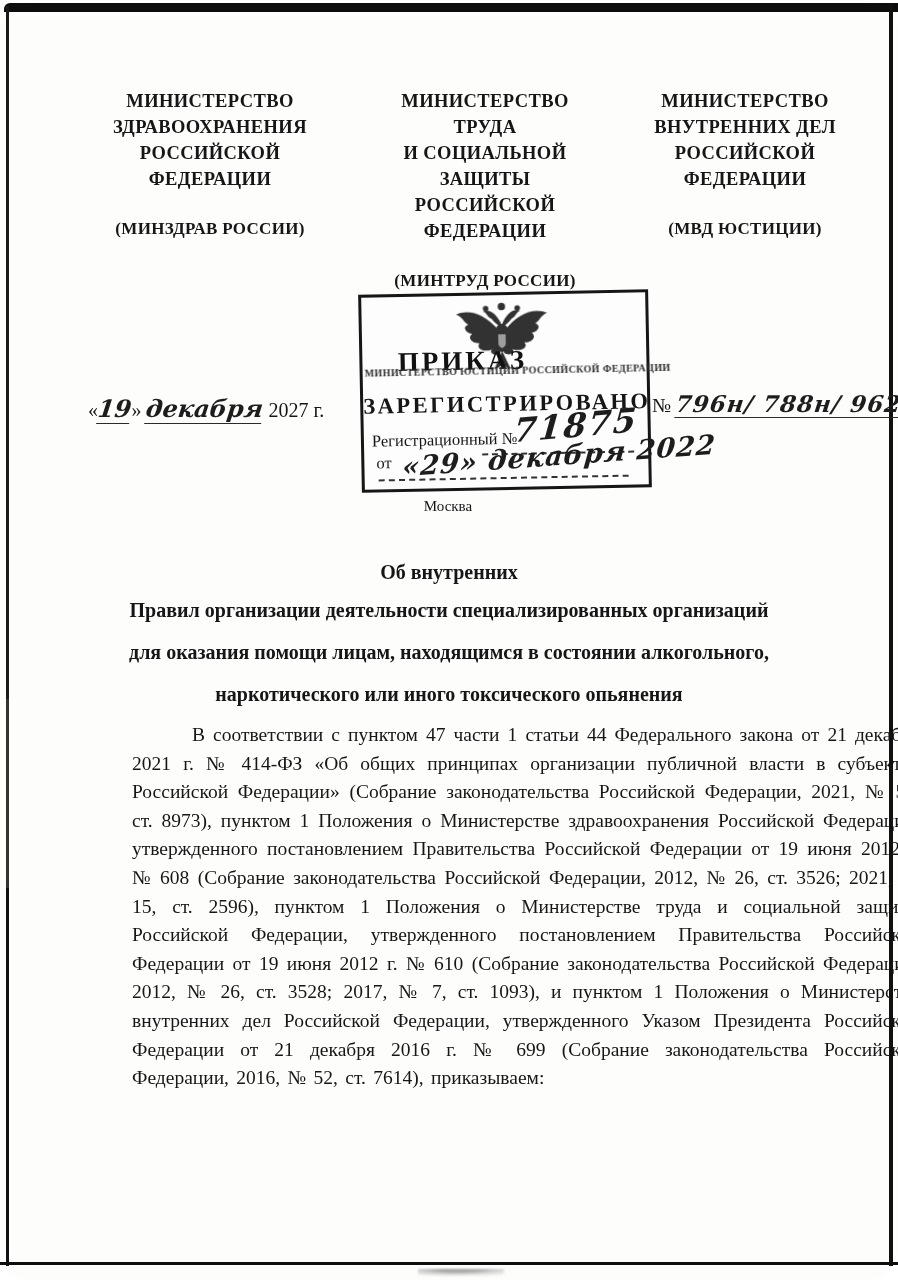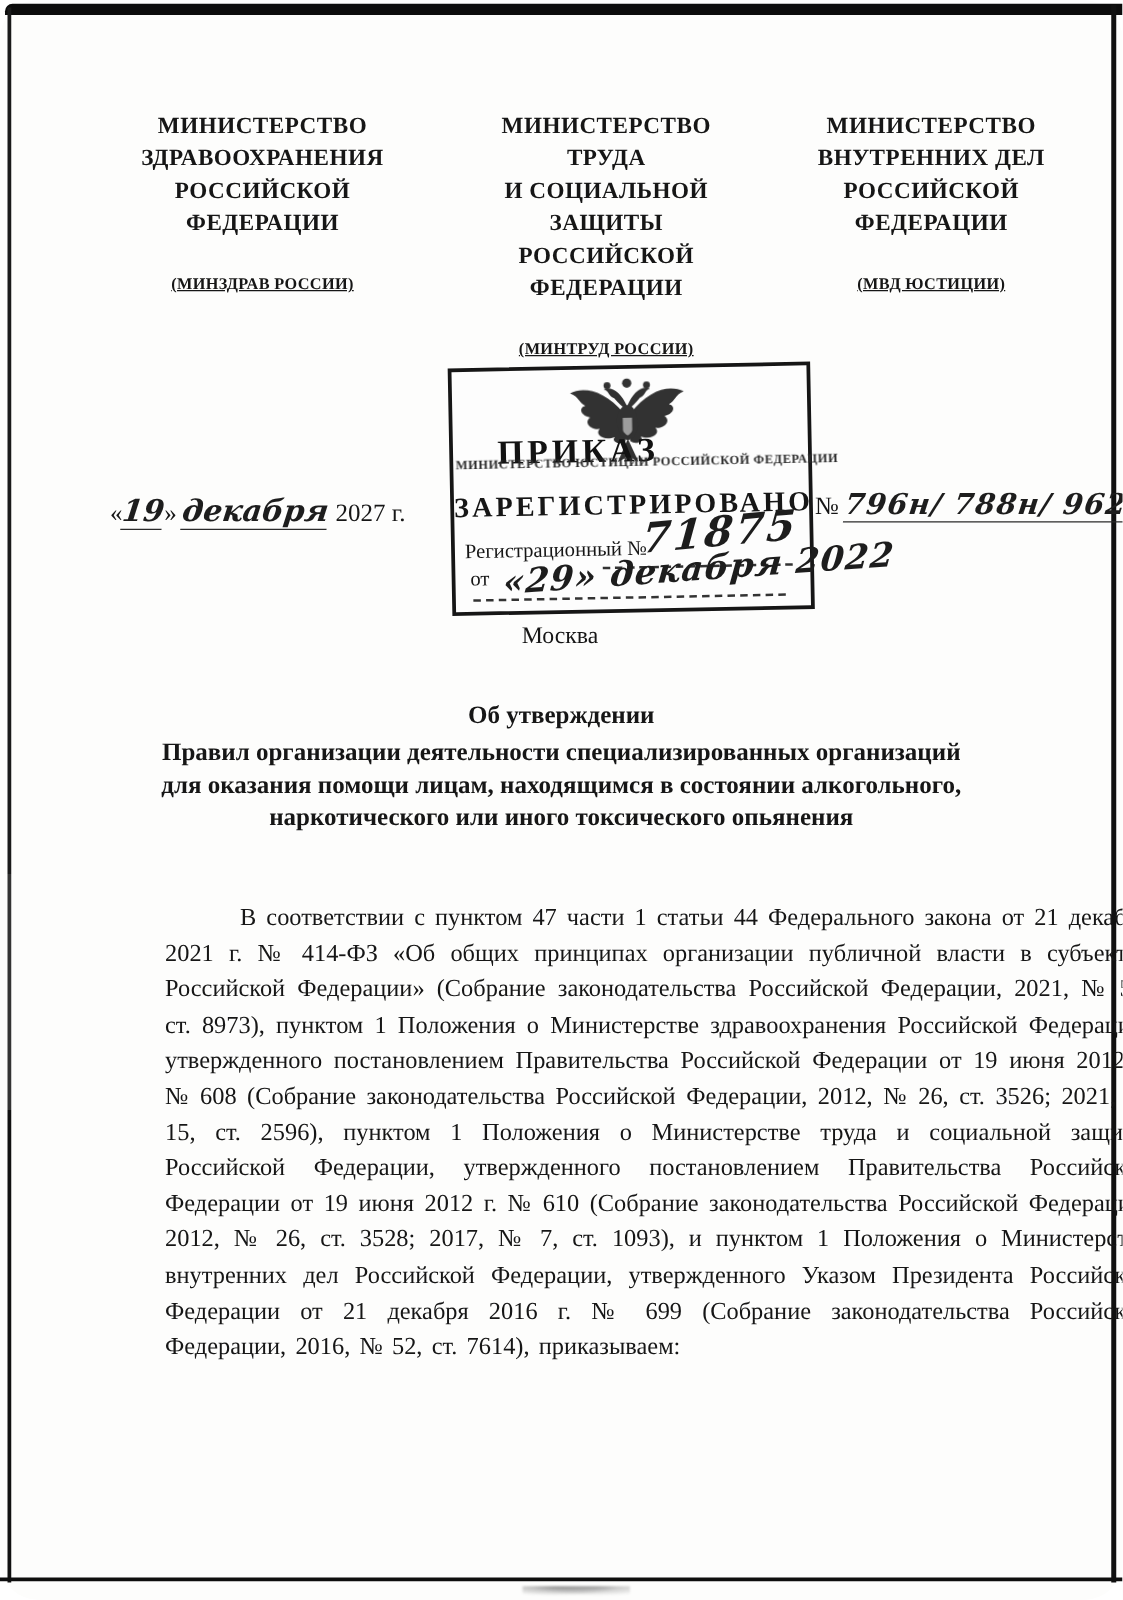--- a/index.html
+++ b/index.html
@@ -22,21 +22,21 @@
                radial-gradient(ellipse at 70% 0%, rgba(40,40,40,.35), transparent 60%);
     filter:blur(1px); }
 
   
   .ministries { position:absolute; left:60px; top:88px; width:820px; display:flex; }
   .ministry { text-align:center; font-weight:bold; }
   .ministry.c1 { width:300px; }
   .ministry.c2 { width:250px; }
   .ministry.c3 { width:270px; }
   .ministry-name { white-space:pre-line; font-size:18.5px; line-height:26px; letter-spacing:.4px; }
-  .ministry-short { margin-top:27px; font-size:13px; letter-spacing:.3px;text-decoration:underline; }
+  .ministry-short { margin-top:27px; font-size:17px; letter-spacing:.3px; }
 
   
   .date-left { position:absolute; left:88px; top:394px; font-size:20px; white-space:nowrap; }
   .number-right { position:absolute; left:652px; top:390px; font-size:20px; white-space:nowrap; }
   .hand {
     display:inline-block;
     font-family:"DejaVu Serif", serif;
     font-style:italic; font-weight:700;
     transform:skewX(-7deg);
     color:#1d1d1d;
@@ -72,26 +72,26 @@
     transform:rotate(-4deg) skewX(-10deg); letter-spacing:2px;
   }
   .stamp .reg-underline { position:absolute; left:118px; top:158px; width:152px; border-bottom:2px dashed #333; }
   .stamp .date-line { position:absolute; left:12px; top:156px; font-size:16.5px; white-space:nowrap; }
   .stamp .date-value {
     position:absolute; left:38px; top:146px; font-size:27px;
     transform:rotate(-3deg) skewX(-9deg); letter-spacing:1px; white-space:nowrap;
   }
   .stamp .date-underline { position:absolute; left:14px; top:182px; width:250px; border-bottom:2px dashed #333; }
 
-  .city { position:absolute; left:348px; top:498px; width:200px; text-align:center; font-size:19px; }
+  .city { position:absolute; left:348px; top:498px; width:200px; text-align:center; font-size:15px; }
 
   
   .title-block { position:absolute; left:69px; top:556px; width:760px; text-align:center; font-weight:bold; }
   .title-line1 { font-size:20px; line-height:33px; }
-  .title-rest  { font-size:20px; line-height:26px; white-space:pre-line; }
+  .title-rest  { font-size:20px; line-height:42px; white-space:pre-line; }
 
   
   .body-text { position:absolute; left:88px; top:721px; width:788px;margin-left:44px; }
   .body-text p {
     margin:0; font-size:19.5px; line-height:28.6px;
     text-align:justify; text-indent:60px;
     word-spacing:2.5px;
   }
 </style>
 </head>
@@ -164,21 +164,21 @@
     <div class="reg-value hand">71875</div>
     <div class="reg-underline"></div>
     <div class="date-line">от</div>
     <div class="date-value hand">«29» декабря 2022</div>
     <div class="date-underline"></div>
   </div>
 
   <div class="city">Москва</div>
 
   <div class="title-block">
-    <div class="title-line1">Об утверждении</div>
+    <div class="title-line1">Об внутренних</div>
     <div class="title-rest">Правил организации деятельности специализированных организаций
 для оказания помощи лицам, находящимся в состоянии алкогольного,
 наркотического или иного токсического опьянения</div>
   </div>
 
   <div class="body-text">
     <p>В соответствии с пунктом 47 части 1 статьи 44 Федерального закона от 21 декабря 2021 г. № 414-ФЗ «Об общих принципах организации публичной власти в субъектах Российской Федерации» (Собрание законодательства Российской Федерации, 2021, № 52, ст. 8973), пунктом 1 Положения о Министерстве здравоохранения Российской Федерации, утвержденного постановлением Правительства Российской Федерации от 19 июня 2012 г. № 608 (Собрание законодательства Российской Федерации, 2012, № 26, ст. 3526; 2021, № 15, ст. 2596), пунктом 1 Положения о Министерстве труда и социальной защиты Российской Федерации, утвержденного постановлением Правительства Российской Федерации от 19 июня 2012 г. № 610 (Собрание законодательства Российской Федерации, 2012, № 26, ст. 3528; 2017, № 7, ст. 1093), и пунктом 1 Положения о Министерстве внутренних дел Российской Федерации, утвержденного Указом Президента Российской Федерации от 21 декабря 2016 г. № 699 (Собрание законодательства Российской Федерации, 2016, № 52, ст. 7614), приказываем:</p>
   </div>
 
 </div>

